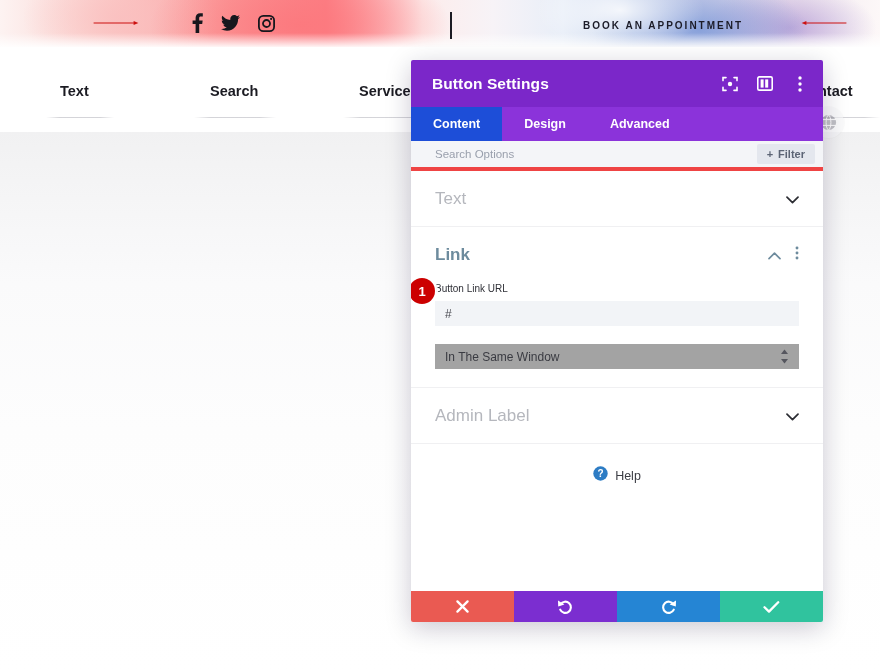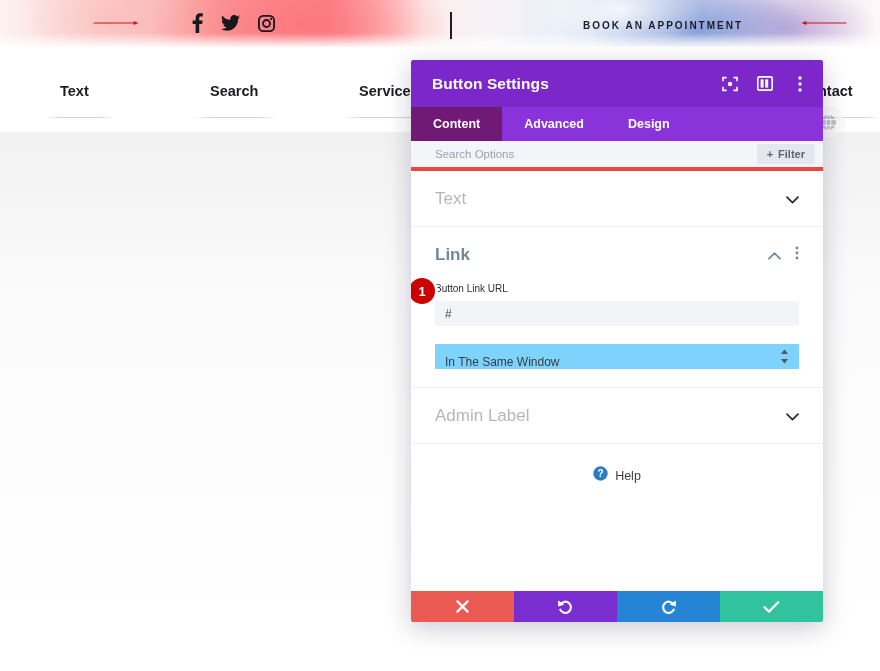--- a/index.html
+++ b/index.html
@@ -82,21 +82,21 @@
   .modal-title { color: #ffffff; font-size: 15.5px; font-weight: 700; letter-spacing: .1px; flex: 1; }
   .header-icons { display: flex; align-items: center; gap: 17px; }
   .hdr-icon { width: 18px; height: 18px; display: flex; align-items: center; justify-content: center; cursor: pointer; }
 
   .tabs { height: 34px; background: #8b33da; display: flex; flex: 0 0 auto; }
   .tab {
     height: 34px; display: flex; align-items: center; justify-content: center;
     color: #ffffff; font-size: 12.5px; font-weight: 700; cursor: pointer;
     padding: 0 22px;
   }
-  .tab.active { background: #701a75; }
+  .tab.active { background: #1d4ed8; }
 
   .search-bar {
     height: 30px; background: #f4f5f8; border-bottom: 4px solid #ef4444;
     display: flex; align-items: center; padding: 0 8px 0 24px; flex: 0 0 auto;
   }
   .search-input {
     flex: 1; border: none; background: transparent; outline: none;
     font-family: "Liberation Sans", sans-serif; font-size: 11.5px; color: #7c8494;
   }
   .search-input::placeholder { color: #9aa0ad; }
@@ -120,24 +120,24 @@
   .section-open { padding: 0 24px 18px 24px; border-bottom: 1px solid #f0f0f2; }
   .field-label { font-size: 10px; color: #2f3037; font-weight: 400; margin-bottom: 7px; }
   .field-wrap { position: relative; margin-bottom: 18px; }
   .field-wrap:last-child { margin-bottom: 0; }
   .text-input {
     width: 100%; height: 25px; background: #f2f4f7; border: none; outline: none;
     padding: 0 10px; font-family: "Liberation Sans", sans-serif;
     font-size: 12px; color: #4a4b52;
   }
   .select-input {
-    width: 100%; height: 25px; background: #7dd3fc; border: none; outline: none;
+    width: 100%; height: 25px; background: #a3a3a3; border: none; outline: none;
     padding: 0 10px; font-family: "Liberation Sans", sans-serif;
     font-size: 12px; color: #3a3b42;
-    display: flex; align-items: flex-end; cursor: pointer;
+    display: flex; align-items: center; cursor: pointer;
   }
   .select-arrows { position: absolute; right: 10px; top: 5px; }
   .badge-1 {
     position: absolute; left: -26px; top: -5px;
     width: 26px; height: 26px; border-radius: 50%;
     background: #cc0000; color: #ffffff;
     display: flex; align-items: center; justify-content: center;
     font-size: 13px; font-weight: 700;
     box-shadow: 0 0 0 3px rgba(255,255,255,0.95);
     z-index: 3;
@@ -240,22 +240,22 @@
             <circle cx="2" cy="2" r="1.7" fill="#ffffff"></circle>
             <circle cx="2" cy="8" r="1.7" fill="#ffffff"></circle>
             <circle cx="2" cy="14" r="1.7" fill="#ffffff"></circle>
           </svg>
         </div>
       </div>
     </div>
 
     <div class="tabs">
       <div class="tab active">Content</div>
+      <div class="tab">Design</div>
       <div class="tab">Advanced</div>
-      <div class="tab">Design</div>
     </div>
 
     <div class="search-bar">
       <input class="search-input" type="text" placeholder="Search Options" style="">
       <button class="filter-btn">
         <span>+</span>
         <span>Filter</span>
       </button>
     </div>
 

